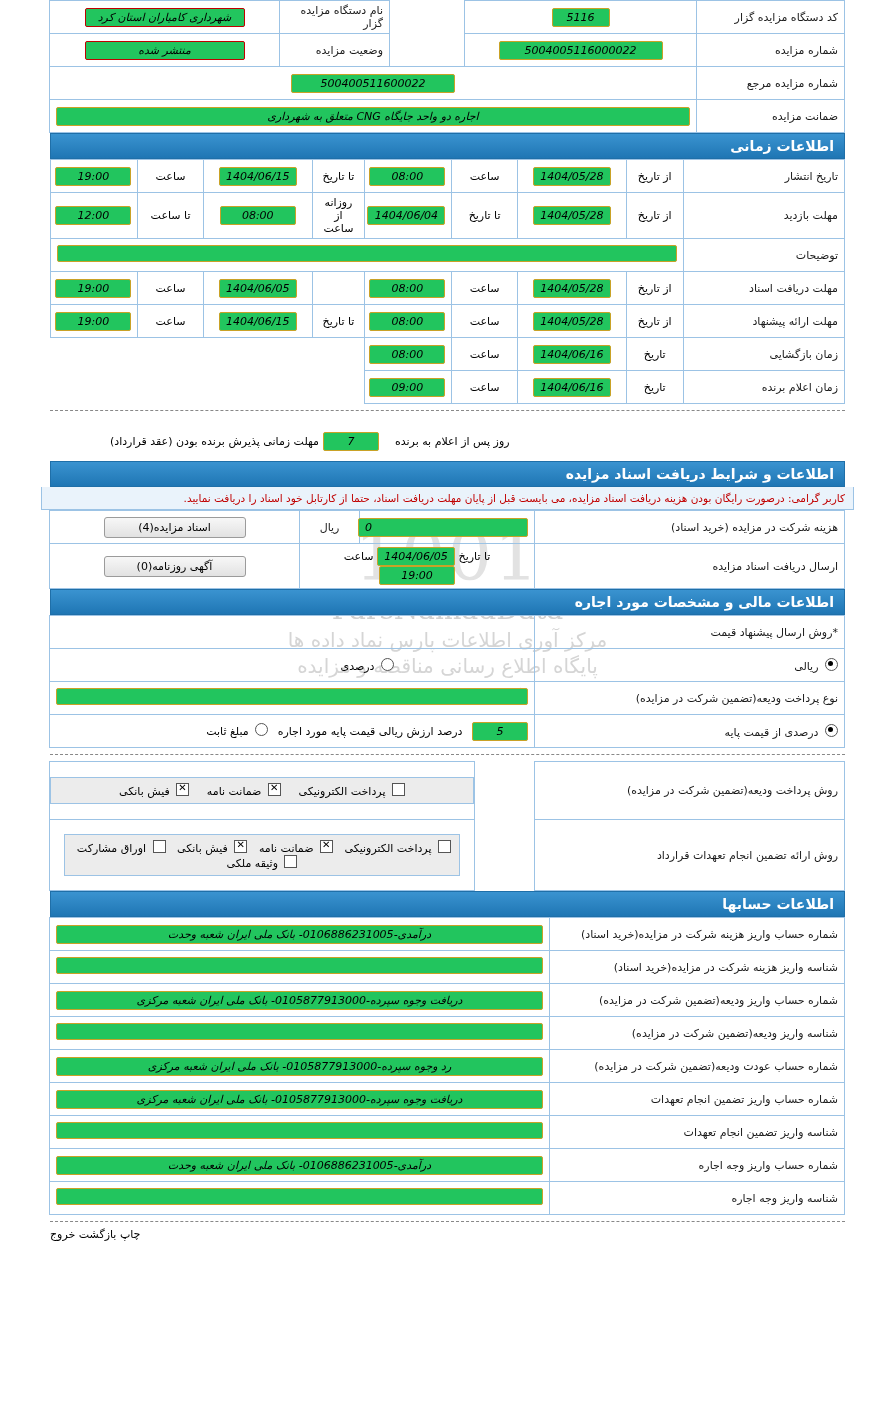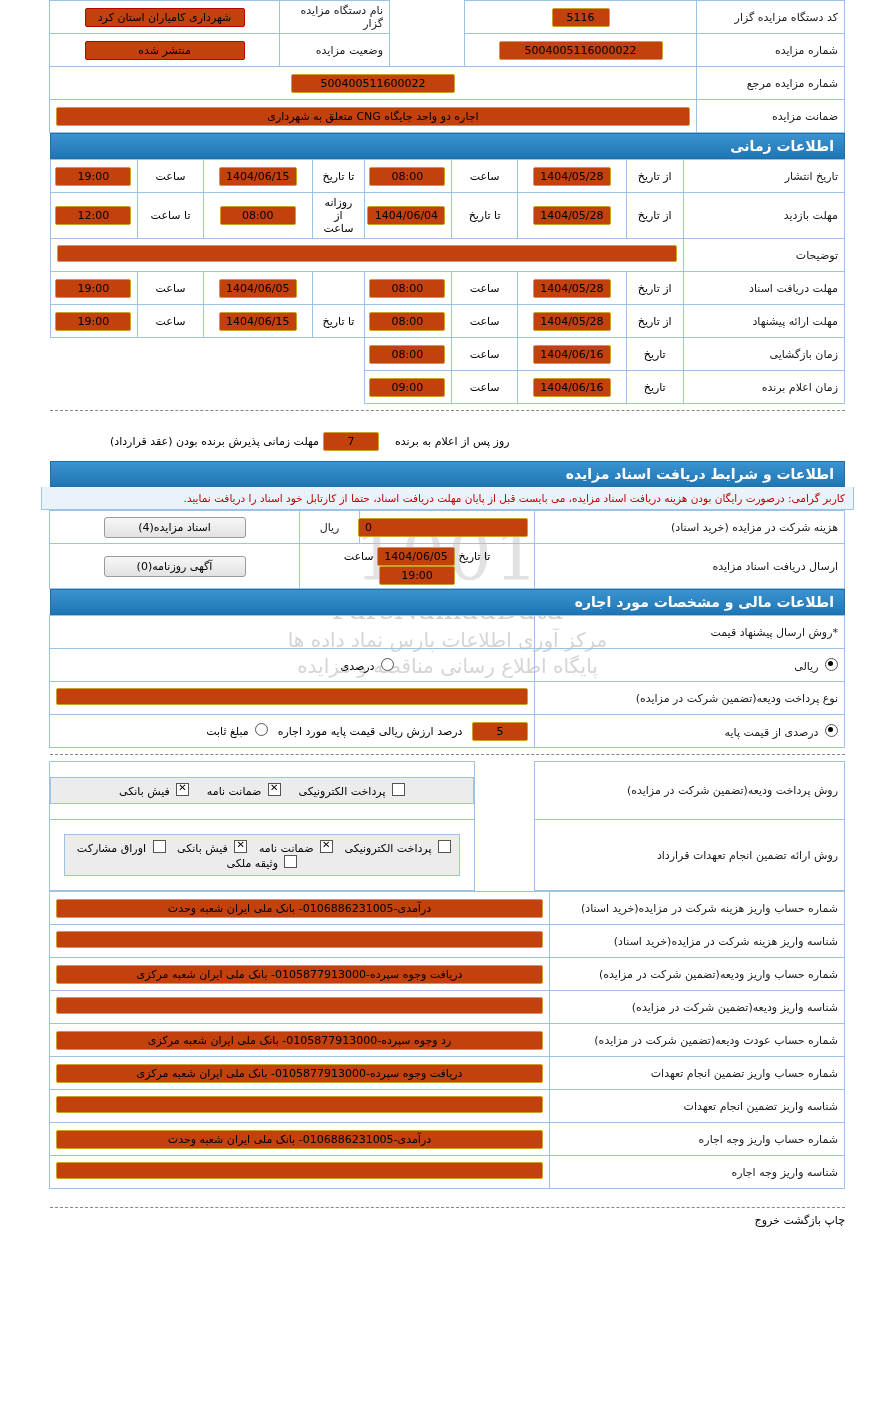--- a/index.html
+++ b/index.html
@@ -44,30 +44,31 @@
     text-align:right;
     color:#1a1a1a;
     font-size:11px;
     width:148px;
   }
   td.val{background:#fff;text-align:center;}
   td.sublabel{background:#eaf3fb;text-align:center;font-size:11px;width:60px;}
 
   .field{
     display:inline-block;
-    background:#c2410c;
+    background:#22c55e;
     border:1px solid #c9a227;
     border-radius:2px;
     min-height:17px;
     line-height:17px;
     padding:0 6px;
     text-align:center;
     font-size:11px;
     color:#000;
     box-sizing:border-box;
+    font-style:italic;
   }
   .field.num{width:58px;direction:ltr;}
   .field.time{width:76px;direction:ltr;}
   .field.date{width:78px;direction:ltr;}
   .field.long{width:100%;text-align:center;}
   .field.empty{height:17px;}
 
   .sectionbar{
     background:#2e86c1;
     background:linear-gradient(#3a93d0,#1f76b4);
@@ -117,23 +118,23 @@
   }
   .chk.on::after{content:"\2715";position:absolute;left:1px;top:-1px;font-size:10px;color:#000;}
 
   .inner-box{
     border:1px solid #9cc3e5;
     background:#ececec;
     padding:5px 8px;
     text-align:center;
   }
   .footerbar{
-    width:795px;margin:18px auto 0;
+    width:795px;margin:6px auto 0;
     border-top:1px dashed #888;
-    text-align:right;
+    text-align:left;
     padding-top:6px;
     font-size:11px;
     color:#000;
   }
   .footerlink{color:#000;text-decoration:none;cursor:pointer;}
   .redbox{border:1px solid #c00000 !important;}
   .nobord{border:none !important;background:transparent !important;}
   .tbl-wrap{width:795px;margin:0 auto;}
 </style>
 </head>
@@ -447,20 +448,23 @@
                 <span class="chk"></span>
                 <span>وثیقه ملکی</span>
               </span>
             </div>
           </td>
         </tr>
       </tbody>
         </table>
     </div>
 
+    <div class="sectionbar-wrap">
+      <div class="sectionbar">اطلاعات حسابها</div>
+    </div>
 
     <div class="tbl-wrap">
       <table class="main">
         <colgroup>
             <col style="width:295px">
             <col style="width:500px">
           </colgroup>
         <tbody>
             <tr>
           <td class="label">شماره حساب واریز هزینه شرکت در مزایده(خرید اسناد)</td>

